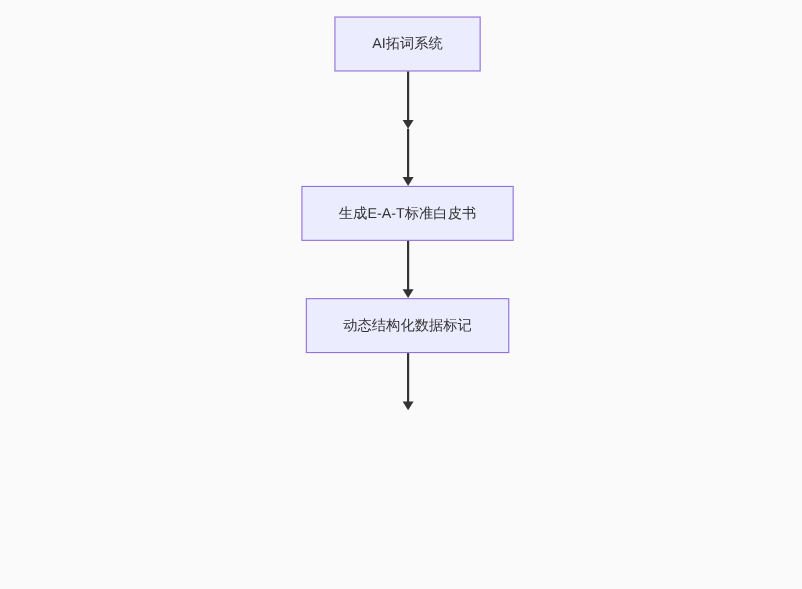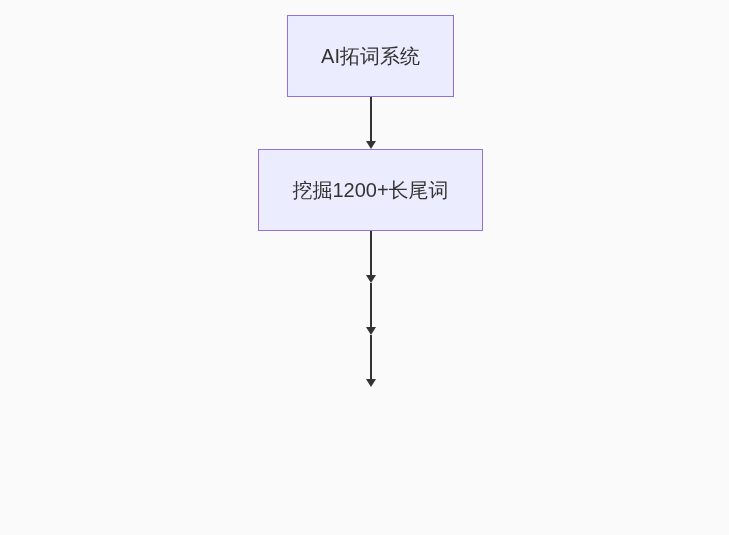--- a/index.html
+++ b/index.html
@@ -25,23 +25,23 @@
     width: 729px;
     display: flex;
     flex-direction: column;
     align-items: center;
   }
   .node {
     box-sizing: border-box;
     background: #ececff;
     border: 1px solid #9370db;
     color: #333333;
-    font-size: 20px;
+    font-size: 13px;
     line-height: 16px;
-    padding: 32px 33px;
+    padding: 16px 33px;
     text-align: center;
     white-space: nowrap;
   }
   .arrow {
     height: 52px;
     display: flex;
     flex-direction: column;
     align-items: center;
   }
   .arrow .line {
@@ -64,33 +64,34 @@
 <div class="canvas">
   <div class="flow">
 
     <div class="node">AI拓词系统</div>
 
     <div class="arrow">
       <span class="line"></span>
       <span class="head"></span>
     </div>
 
-    <div class="node">挖掘1200+长尾词</div>
 
     <div class="arrow">
       <span class="line"></span>
       <span class="head"></span>
     </div>
 
+    <div class="node">生成E-A-T标准白皮书</div>
 
     <div class="arrow">
       <span class="line"></span>
       <span class="head"></span>
     </div>
 
+    <div class="node">动态结构化数据标记</div>
 
     <div class="arrow">
       <span class="line"></span>
       <span class="head"></span>
     </div>
 
 
   </div>
 </div>
 

